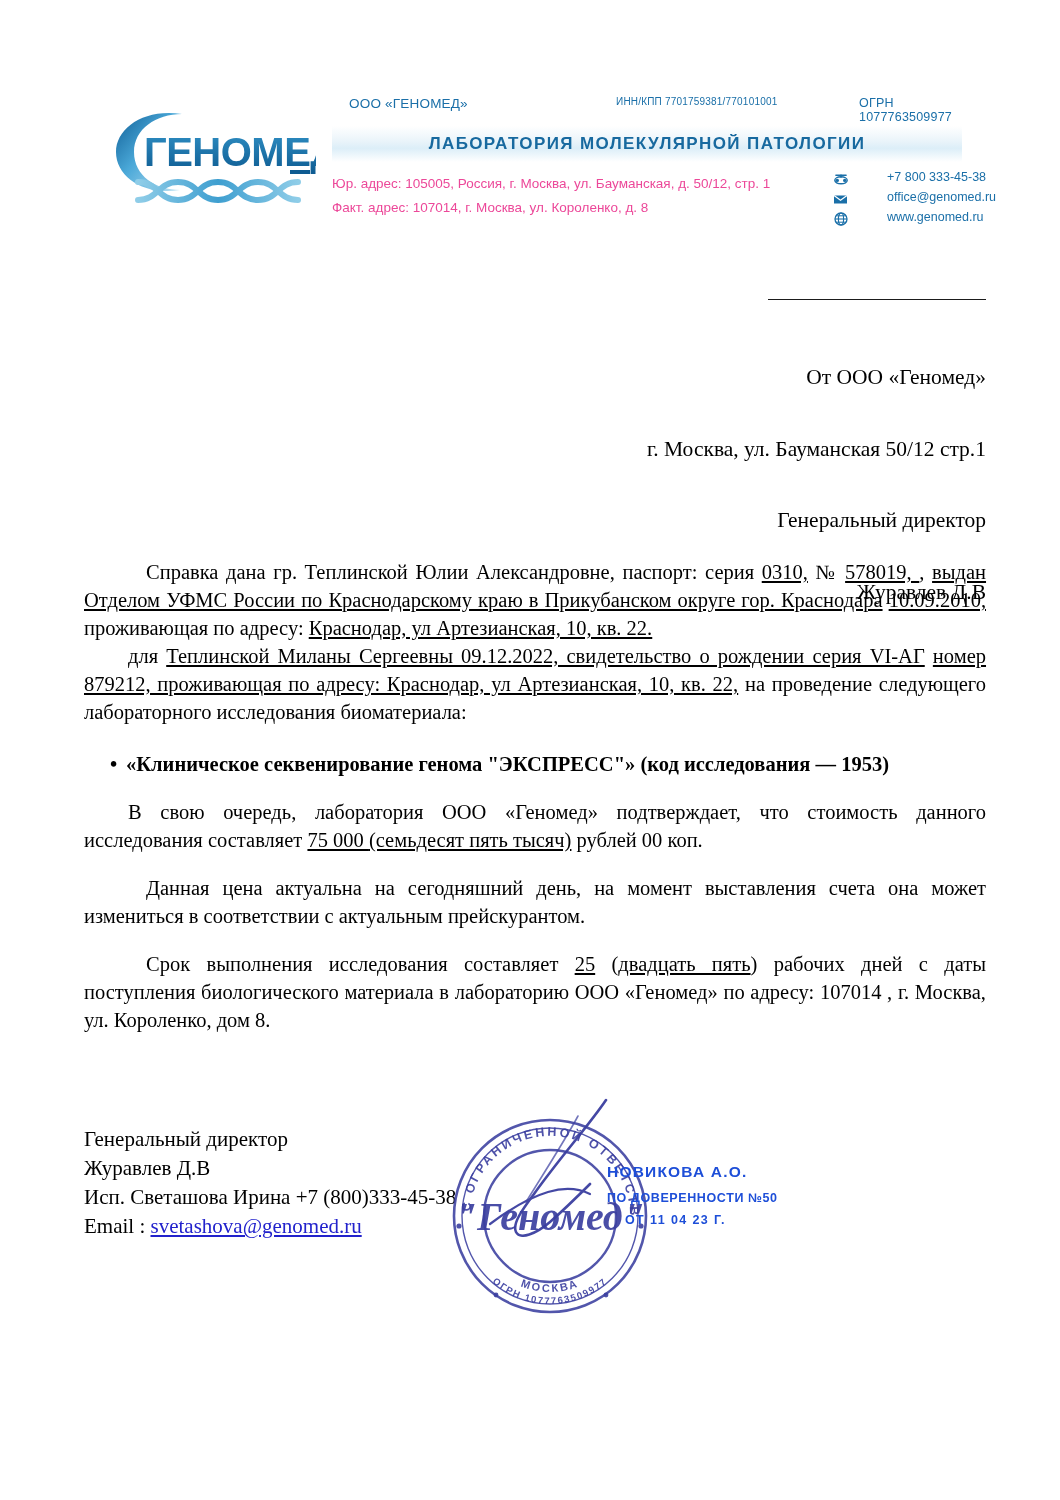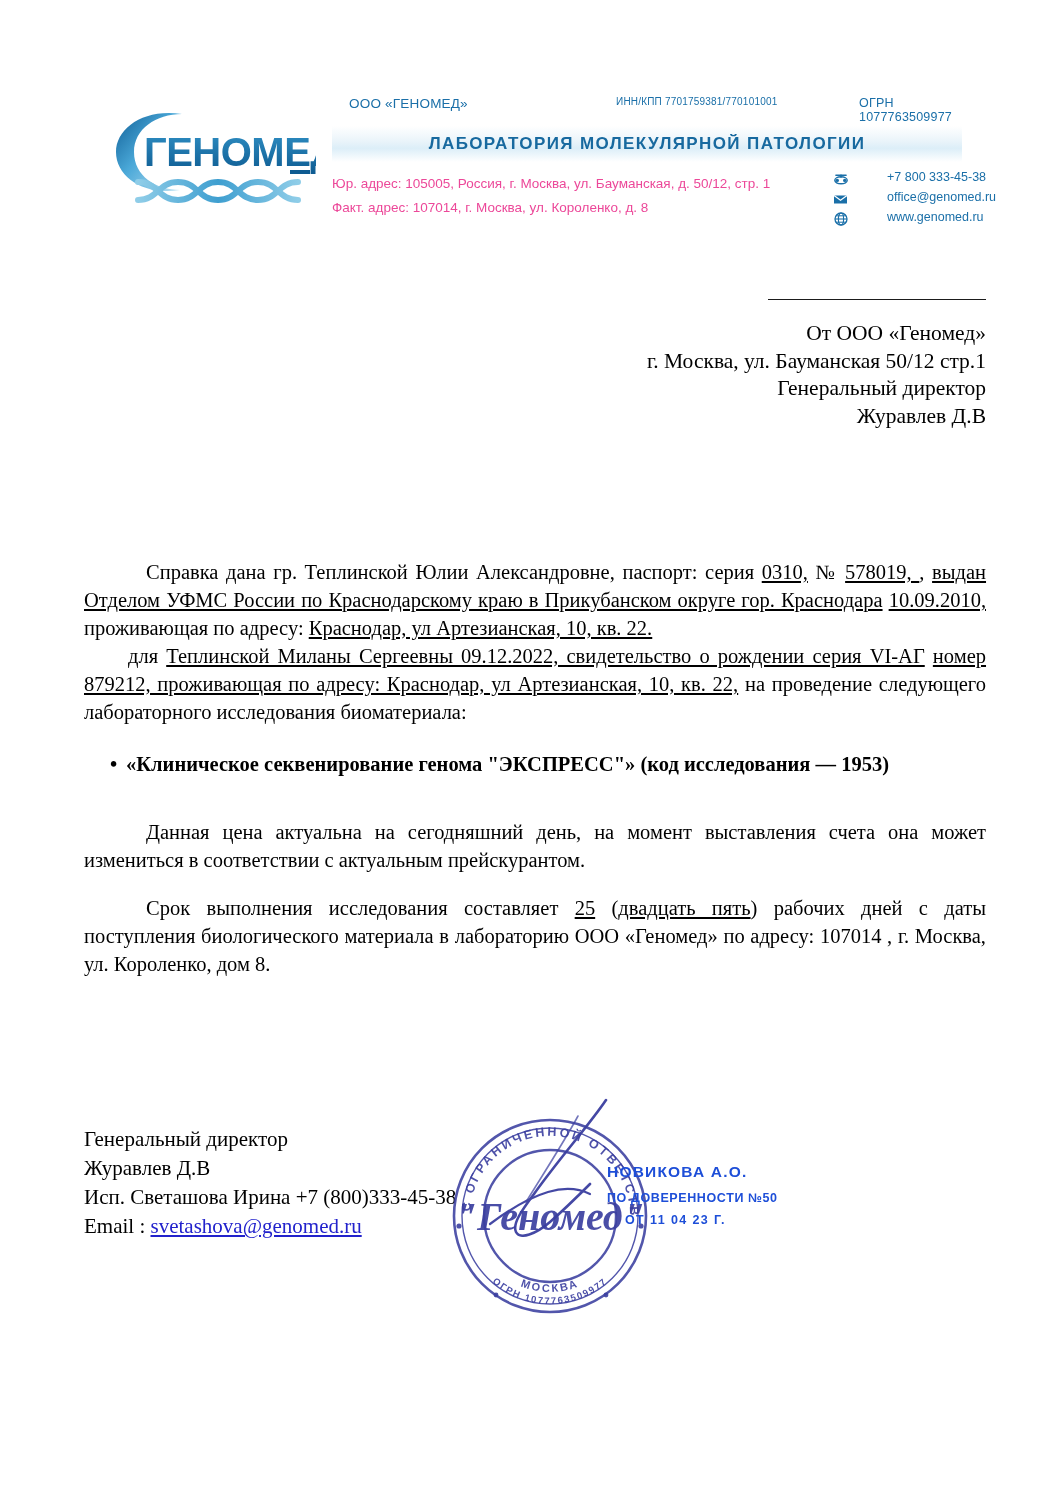--- a/index.html
+++ b/index.html
@@ -141,21 +141,21 @@
   }
   .addressee {
     position: absolute;
     left: 560px;
     top: 320px;
     width: 426px;
     text-align: right;
     font-size: 21.5px;
     line-height: 27.5px;
   }
-  .addressee div { white-space: nowrap; }
+  .addressee div { white-space: nowrap; margin-top: 44px; }
 
   
   .doc-title {
     position: absolute;
     left: 84px;
     top: 466px;
     width: 900px;
     text-align: center;
     font-weight: bold;
     font-size: 20.5px;
@@ -370,20 +370,21 @@
 
     <div class="gap-lg"></div>
 
     <div class="bullet-row">
       <span class="dot">•</span>
       <span class="btext">«Клиническое секвенирование генома "ЭКСПРЕСС"» (код исследования — 1953)</span>
     </div>
 
     <div class="gap-md"></div>
 
+    <p class="p indent-sm"><span>В свою очередь, лаборатория ООО «Геномед» подтверждает, что стоимость данного исследования составляет </span><span class="u nowrap">75 000 </span> <span class="u nowrap">(семьдесят пять тысяч)</span><span> рублей 00 коп.</span></p>
 
     <div class="gap-md"></div>
 
     <p class="p indent">Данная цена актуальна на сегодняшний день, на момент выставления счета она может измениться в соответствии с актуальным прейскурантом.</p>
 
     <div class="gap-md"></div>
 
     <p class="p indent"><span>Срок выполнения исследования составляет </span><span class="u">25</span><span> (</span><span class="u nowrap">двадцать пять</span><span>) рабочих дней с даты поступления биологического материала в лабораторию ООО «Геномед» по адресу: 107014  , г. Москва, ул. Короленко, дом 8.</span></p>
   </div>
 

